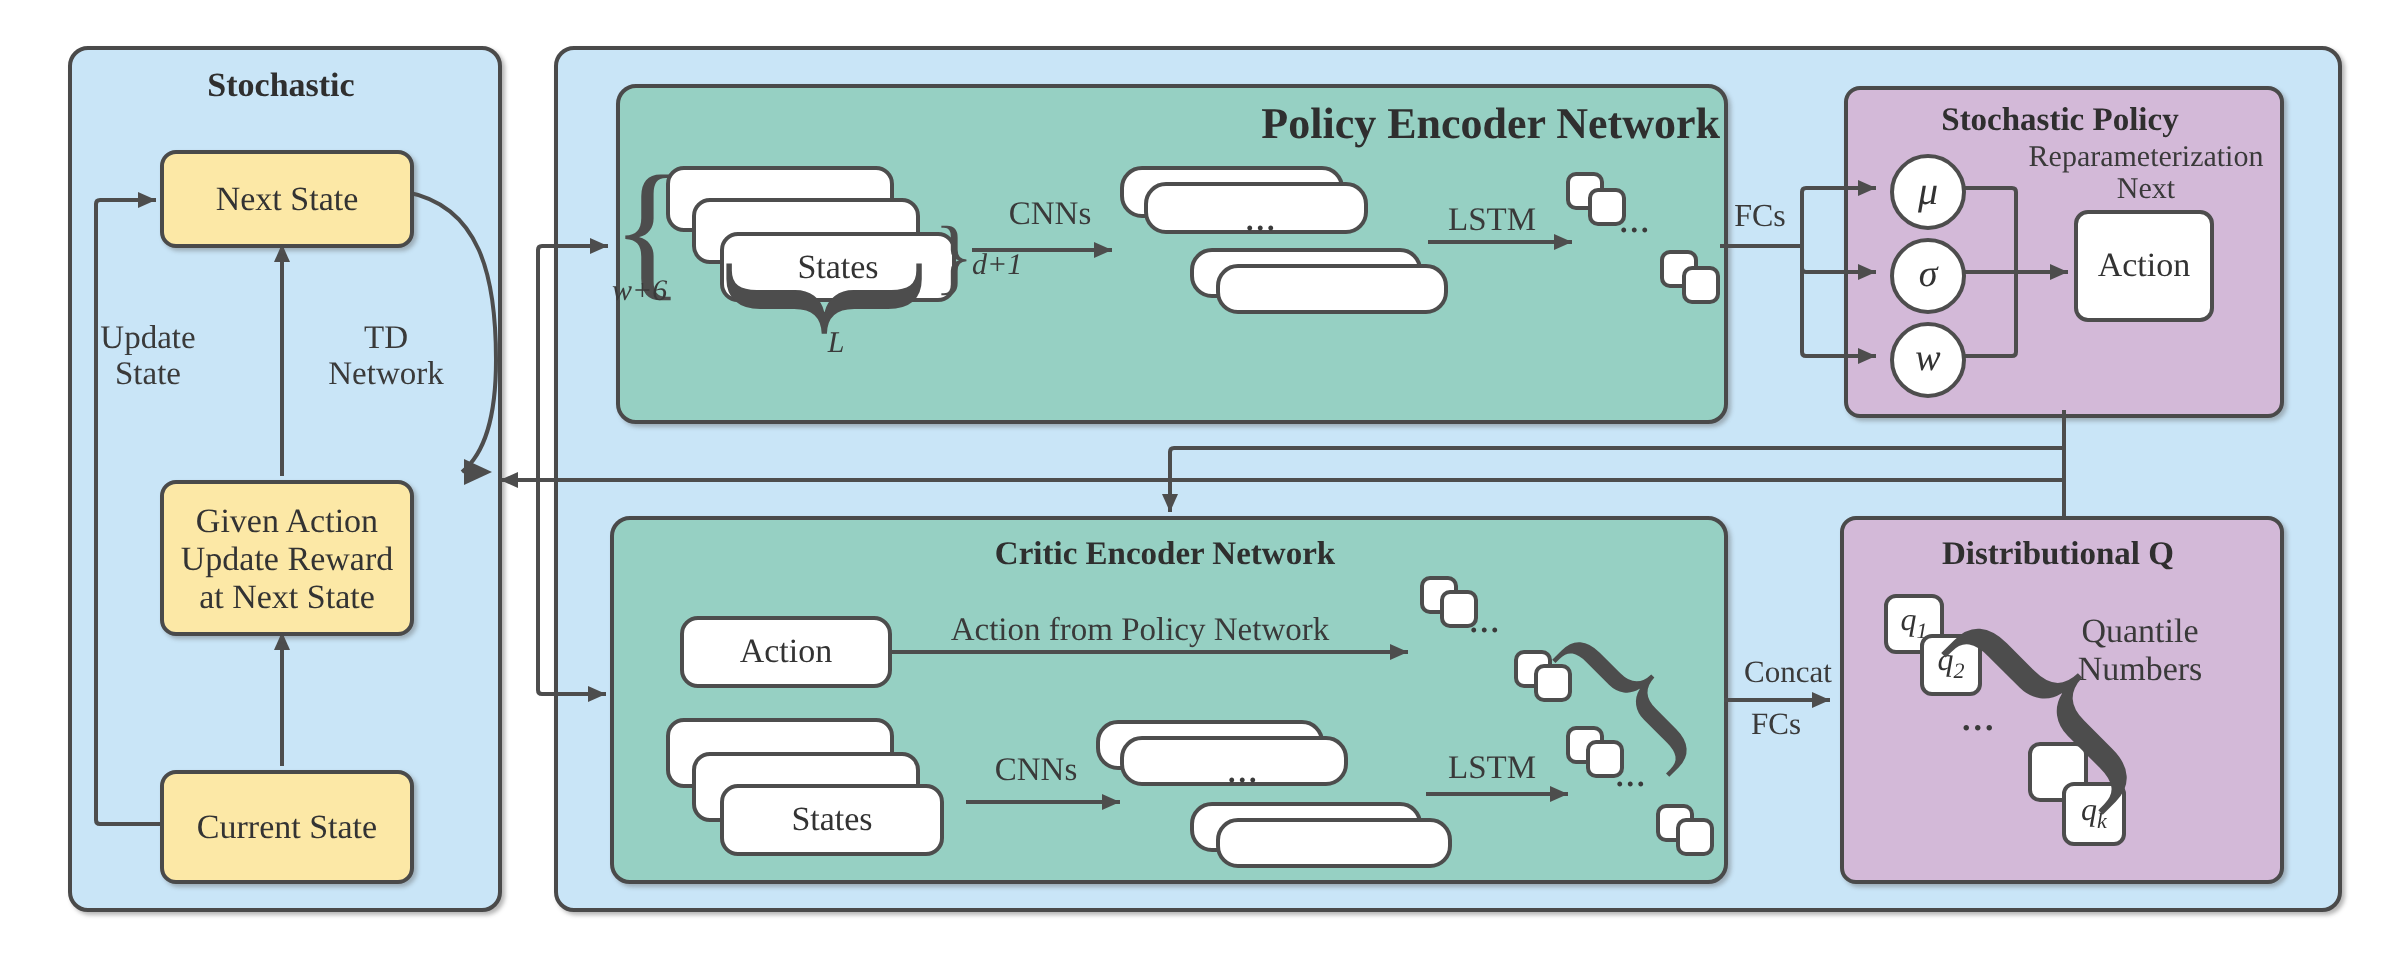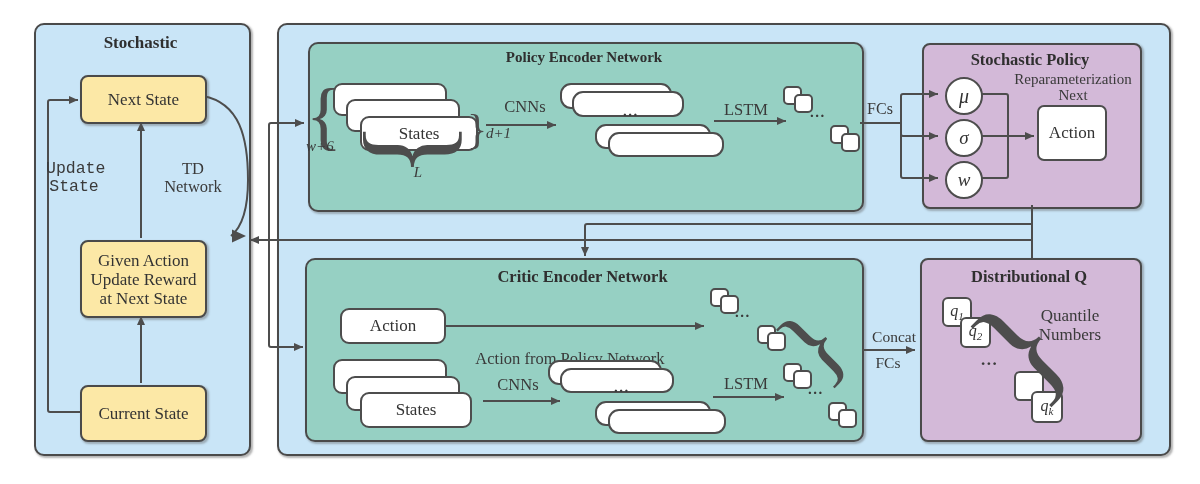--- a/index.html
+++ b/index.html
@@ -89,24 +89,24 @@
     <span>Next State</span>
   </div>
   <div class="yellow" style="left:80px;top:240px;width:123px;height:74px;flex-direction:column;">
     <div>Given Action</div>
     <div>Update Reward</div>
     <div>at Next State</div>
   </div>
   <div class="yellow" style="left:80px;top:385px;width:123px;height:53px;">
     <span>Current State</span>
   </div>
-  <div class="lbl" style="left:46px;top:160px;width:56px;font-family:Liberation Mono, monospace;">Update State</div>
+  <div class="lbl" style="left:46px;top:160px;width:56px;">Update State</div>
   <div class="lbl" style="left:160px;top:160px;width:66px;">TD Network</div>
 
-  <div class="title" style="left:308px;top:49px;width:552px;font-size:15px;">Policy Encoder Network</div>
+  <div class="title" style="left:308px;top:49px;width:552px;font-size:22px;text-align:right;">Policy Encoder Network</div>
   <div class="wbox" style="left:333px;top:83px;width:110px;height:29px;"></div>
   <div class="wbox" style="left:346px;top:99px;width:110px;height:29px;"></div>
   <div class="wbox" style="left:360px;top:116px;width:114px;height:31px;">
     <span>States</span>
   </div>
   <div class="brace" style="left:324px;top:117px;font-size:76px;"><span>{</span></div>
   <div class="brace" style="left:477px;top:130px;font-size:42px;"><span>}</span></div>
   <div class="brace" style="left:418px;top:152px;font-size:118px;"><span style="transform:translate(-50%,-52%) rotate(90deg);">}</span></div>
   <div class="dim" style="left:306px;top:138px;">w+6</div>
   <div class="dim" style="left:486px;top:125px;">d+1</div>
@@ -137,21 +137,21 @@
     <span>w</span>
   </div>
   <div class="wbox" style="left:1037px;top:105px;width:66px;height:52px;border-radius:7px;">
     <span>Action</span>
   </div>
 
   <div class="title" style="left:305px;top:267px;width:555px;font-size:16.5px;">Critic Encoder Network</div>
   <div class="wbox" style="left:340px;top:308px;width:102px;height:32px;">
     <span>Action</span>
   </div>
-  <div class="lbl" style="left:455px;top:306px;width:230px;margin-top:44px;">Action from Policy Network</div>
+  <div class="lbl" style="left:455px;top:306px;width:230px;">Action from Policy Network</div>
   <div class="wbox" style="left:333px;top:359px;width:110px;height:31px;"></div>
   <div class="wbox" style="left:346px;top:376px;width:110px;height:31px;"></div>
   <div class="wbox" style="left:360px;top:392px;width:108px;height:32px;">
     <span>States</span>
   </div>
   <div class="lbl" style="left:491px;top:376px;width:54px;">CNNs</div>
   <div class="bar" style="left:548px;top:360px;width:110px;height:21px;"></div>
   <div class="bar" style="left:560px;top:368px;width:110px;height:21px;"></div>
   <div class="dots" style="left:614px;top:379px;">...</div>
   <div class="bar" style="left:595px;top:401px;width:112px;height:21px;"></div>

